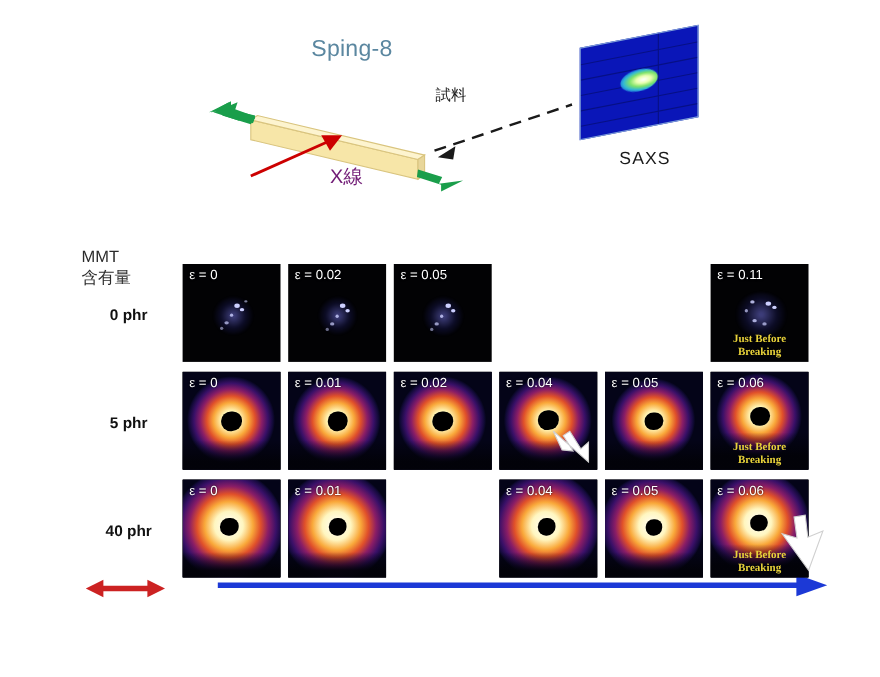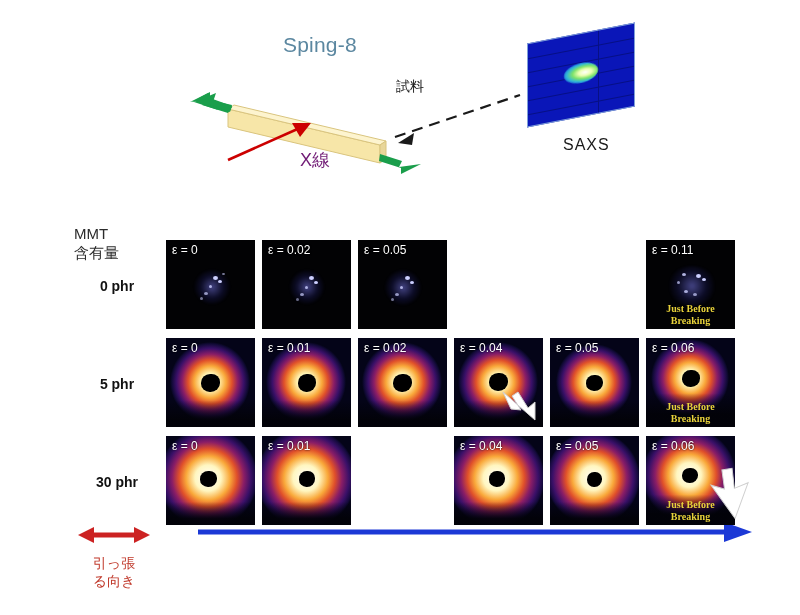--- a/index.html
+++ b/index.html
@@ -160,21 +160,21 @@
 
 <div id="grid-section">
 
   <div id="mmt-header">
     <div>MMT</div>
     <div>含有量</div>
   </div>
 
   <div class="row-label" style="top:63px">0 phr</div>
   <div class="row-label" style="top:161px">5 phr</div>
-  <div class="row-label" style="top:259px">30 phr</div>
+  <div class="row-label" style="top:259px">40 phr</div>
 
   <div class="panel" style="left:166px;top:25px">
     <div class="eps">ε = 0</div>
     <div class="streak">
       <div class="sphalo" style="left:28px;top:30px;width:36px;height:34px;"></div>
       <div class="sp" style="left:47px;top:36px;width:5px;height:4px;"></div>
       <div class="sp" style="left:52px;top:40px;width:4px;height:3px;"></div>
       <div class="sp" style="left:43px;top:45px;width:3px;height:3px;opacity:.8"></div>
       <div class="sp" style="left:38px;top:52px;width:4px;height:3px;opacity:.7"></div>
       <div class="sp" style="left:34px;top:57px;width:3px;height:3px;opacity:.55"></div>
@@ -337,23 +337,19 @@
   </svg>
 </div>
 
 <div id="bottom">
 
   <svg class="abs" style="left:76px;top:10px;" width="76" height="26" viewBox="0 0 76 26">
     <line x1="14" y1="13" x2="62" y2="13" stroke="#cc2222" stroke-width="5"></line>
     <polygon points="2,13 18,5 18,21" fill="#cc2222"></polygon>
     <polygon points="74,13 58,5 58,21" fill="#cc2222"></polygon>
   </svg>
-  <div id="pull-dir">
-    <div>引っ張</div>
-    <div>る向き</div>
-  </div>
 
   <svg class="abs" style="left:196px;top:8px;" width="560" height="24" viewBox="0 0 560 24">
     <line x1="2" y1="12" x2="532" y2="12" stroke="#1c39d6" stroke-width="5"></line>
     <polygon points="556,12 528,2 528,22" fill="#1c39d6"></polygon>
   </svg>
 
 </div>
 
 </body></html>

